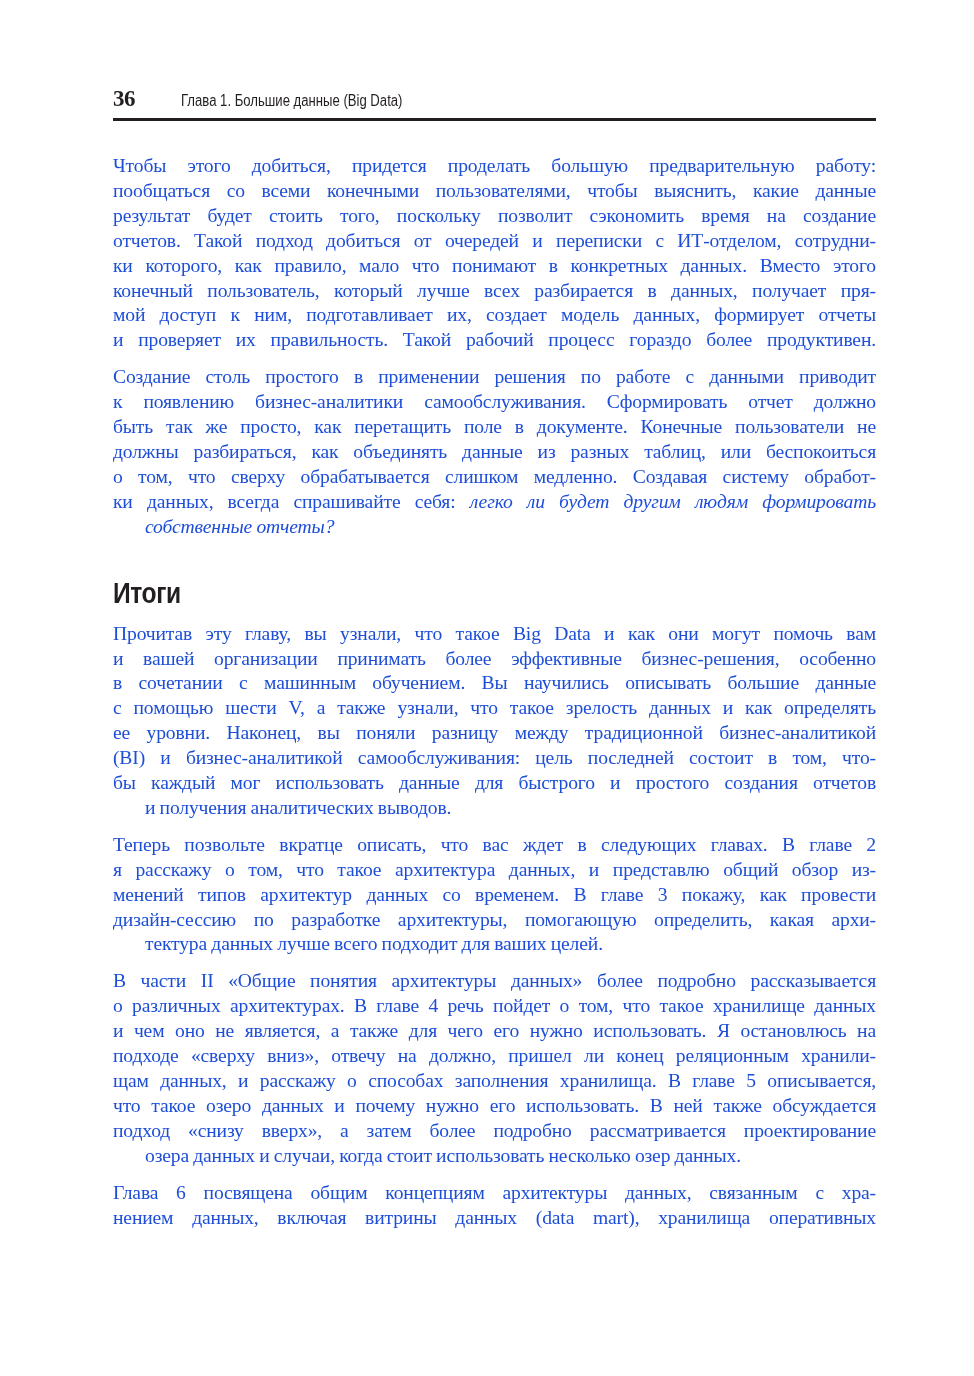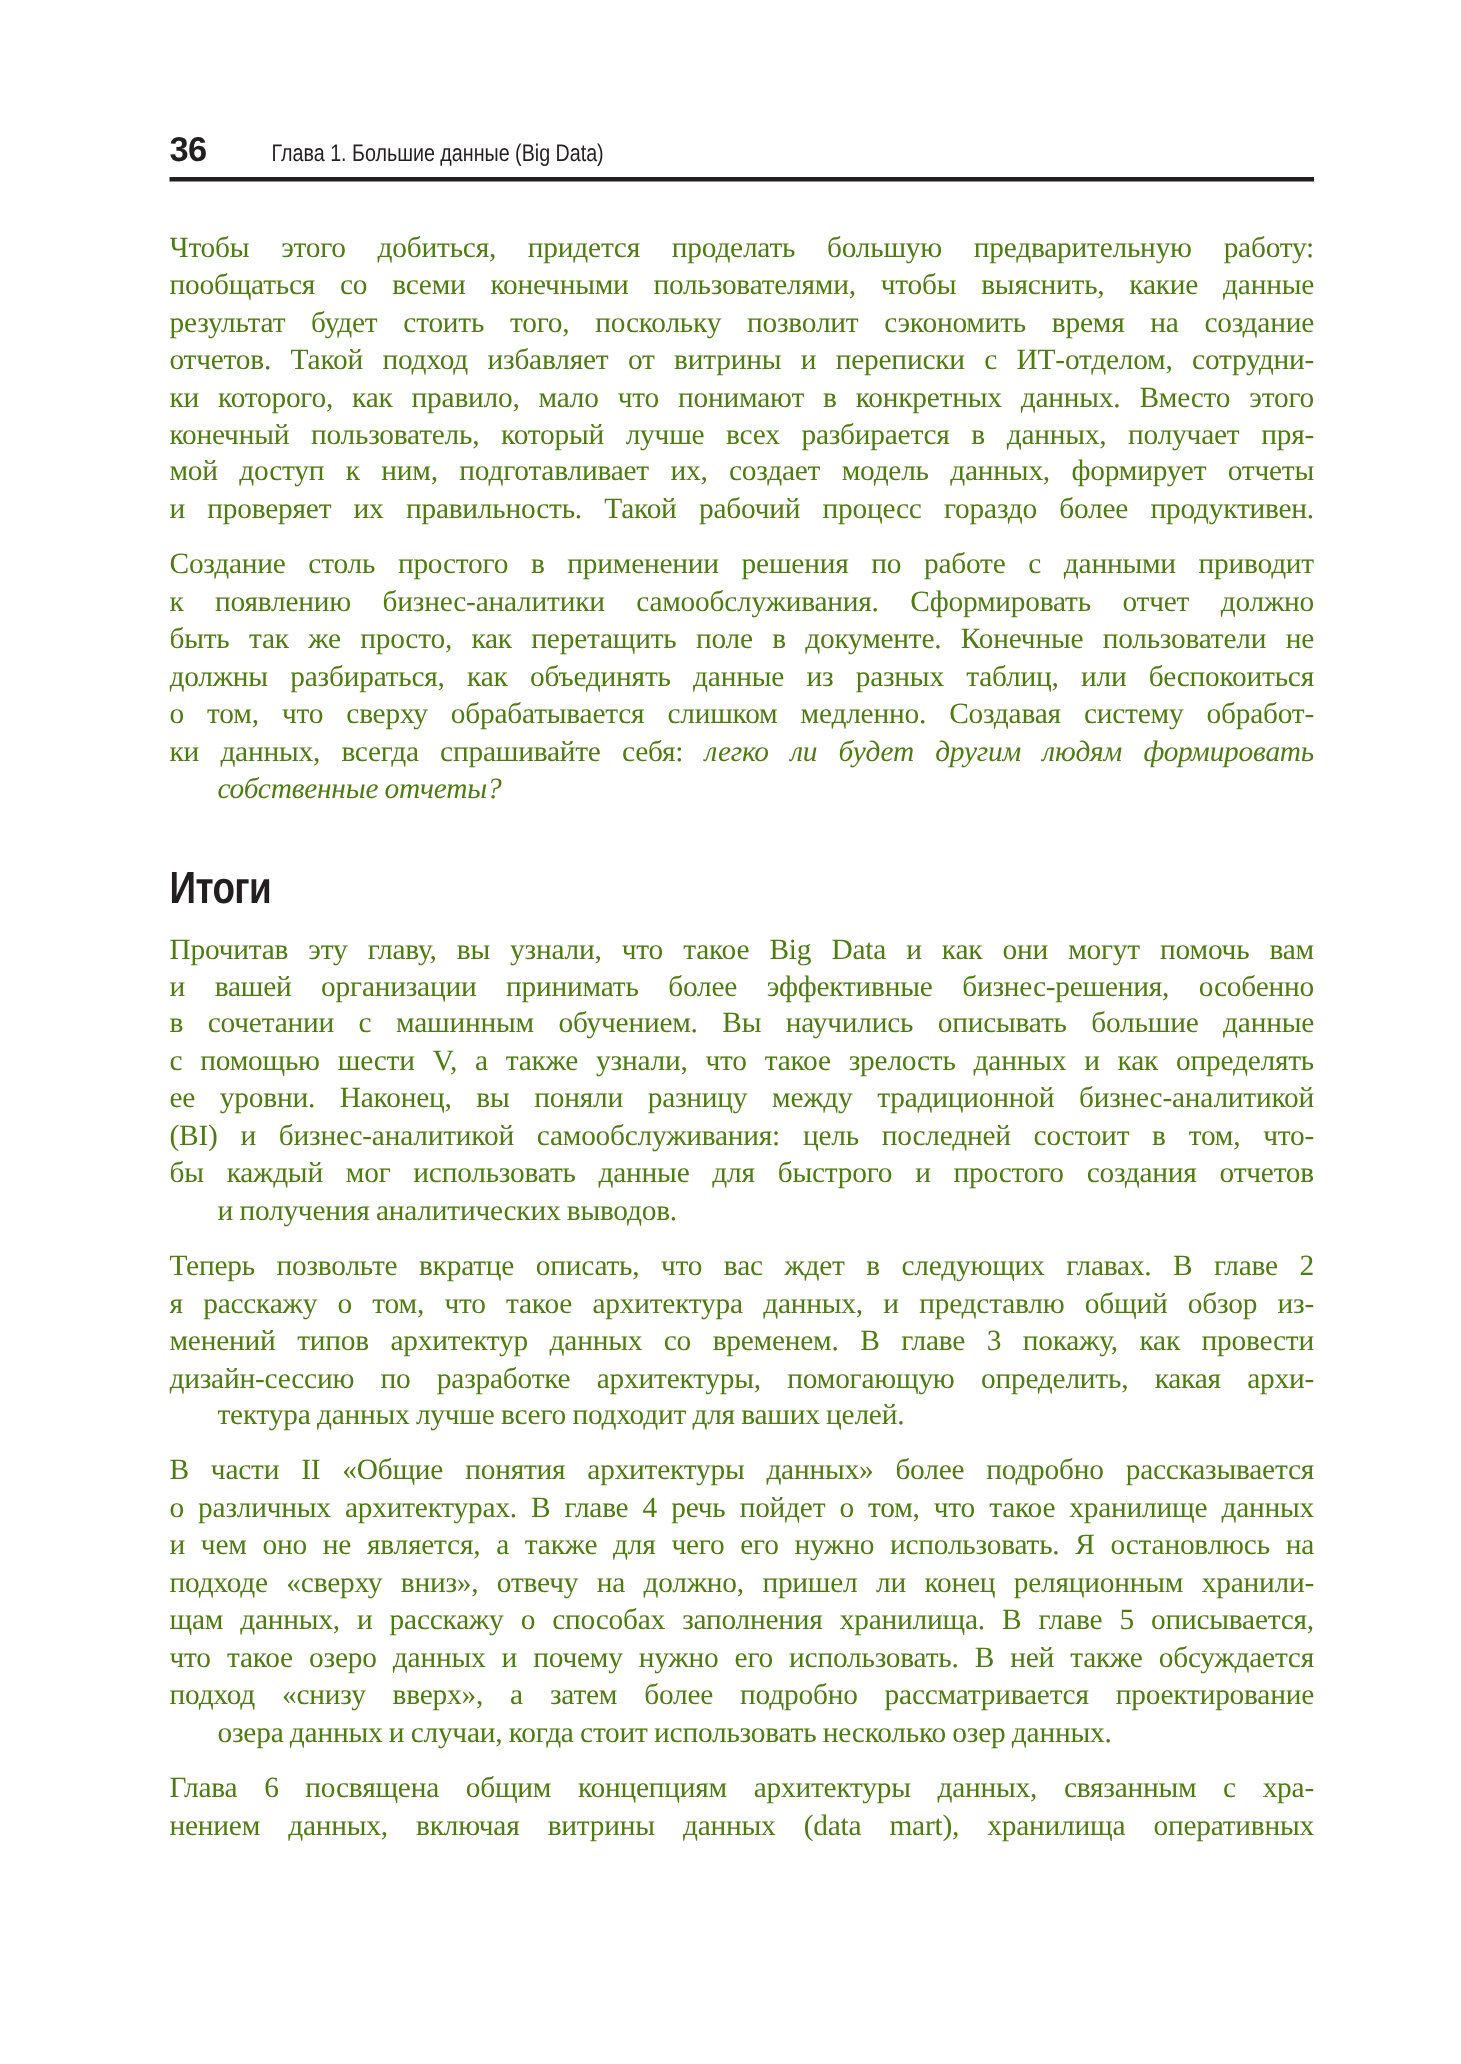--- a/index.html
+++ b/index.html
@@ -17,21 +17,21 @@
   .running-head {
     position: absolute;
     left: 113px;
     top: 86px;
     width: 763px;
     height: 34px;
     display: flex;
     align-items: baseline;
   }
   .page-number {
-    font-family: Liberation Sans, sans-serif;
+    font-family: Liberation Serif, serif;
     font-weight: bold;
     font-size: 23px;
     letter-spacing: -0.5px;
     width: 68px;
     color: #231f20;
   }
   .chapter-title {
     font-family: "Liberation Sans", sans-serif;
     font-size: 16px;
     transform: scaleX(0.82);
@@ -55,21 +55,21 @@
   }
   .para {
     font-family: "Liberation Serif", serif;
     font-size: 19.6px;
     line-height: 24.9px;
     text-align: justify;
     hyphens: manual;
     margin: 0 0 12px 0;
     letter-spacing: -0.15px;
     word-spacing: -0.5px;
-    color: #4d7c0f;
+    color: #1d4ed8;
   }
   .para .line {
     display: block;
     text-align: justify;
     text-align-last: justify;
     white-space: nowrap;
     overflow: hidden;
   }
   .para .line.last {
     text-align-last: left;
@@ -97,21 +97,21 @@
   <span class="chapter-title">Глава 1. Большие данные (Big Data)</span>
 </div>
 <div class="head-rule"></div>
 
 <div class="content">
 
   <p class="para">
     <span class="line">Чтобы этого добиться, придется проделать большую предварительную работу:</span>
     <span class="line">пообщаться со всеми конечными пользователями, чтобы выяснить, какие данные</span>
     <span class="line">результат будет стоить того, поскольку позволит сэкономить время на создание</span>
-    <span class="line">отчетов. Такой подход избавляет от витрины и переписки с ИТ-отделом, сотрудни-</span>
+    <span class="line">отчетов. Такой подход добиться от очередей и переписки с ИТ-отделом, сотрудни-</span>
     <span class="line">ки которого, как правило, мало что понимают в конкретных данных. Вместо этого</span>
     <span class="line">конечный пользователь, который лучше всех разбирается в данных, получает пря-</span>
     <span class="line">мой доступ к ним, подготавливает их, создает модель данных, формирует отчеты</span>
     <span class="line">и проверяет их правильность. Такой рабочий процесс гораздо более продуктивен.</span>
   </p>
 
   <p class="para">
     <span class="line">Создание столь простого в применении решения по работе с данными приводит</span>
     <span class="line">к появлению бизнес-аналитики самообслуживания. Сформировать отчет должно</span>
     <span class="line">быть так же просто, как перетащить поле в документе. Конечные пользователи не</span>

